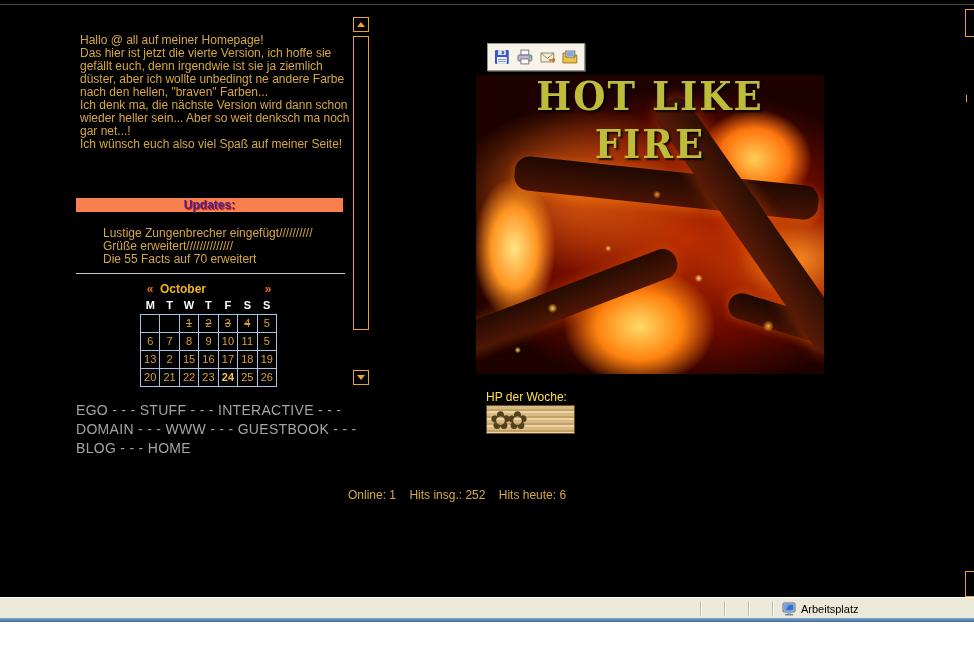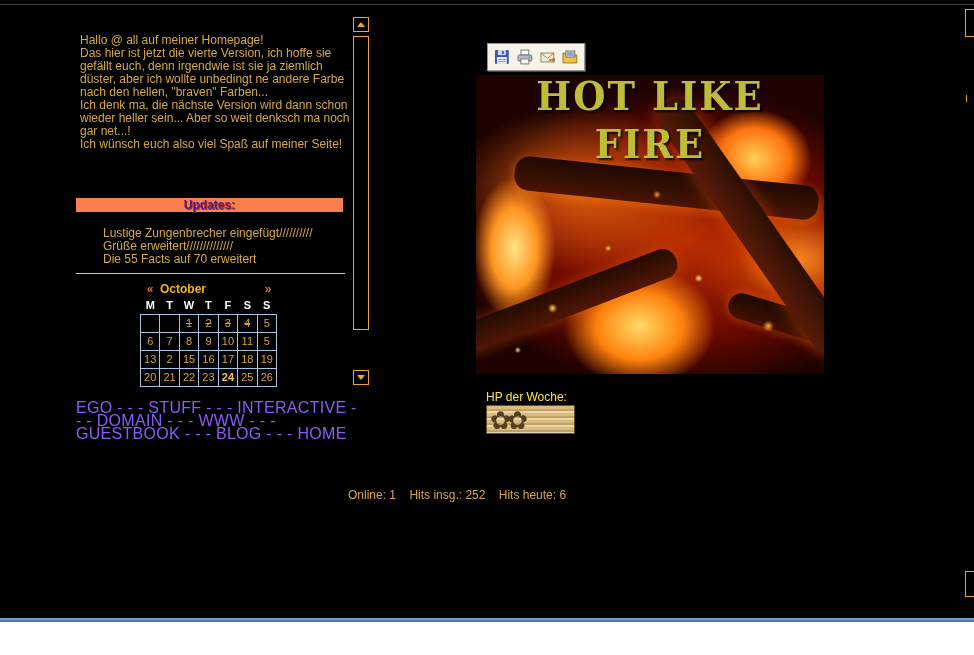--- a/index.html
+++ b/index.html
@@ -29,21 +29,21 @@
   .cal-month { flex:1; color:#f2b21d; }
   table.cal { border-collapse:collapse; width:137px; table-layout:fixed; }
   table.cal th { color:#ffffff; font-size:11px; font-weight:bold; height:17px; border:none; }
   table.cal td { border:1px solid #a6c4e2; height:18px; text-align:center;
                  color:#d6a233; font-size:11px; }
   table.cal td.struck { text-decoration:line-through; }
   table.cal td.today  { font-weight:bold; color:#f6c44e; }
 
   
   .nav { position:absolute; left:76px; top:401px; width:288px;
-         color:#8b5cf6; font-size:16px; line-height:13px; letter-spacing:.3px; }
+         color:#a3a3a3; font-size:14px; line-height:19px; letter-spacing:.3px; }
   .navlink { cursor:pointer; }
 
   
   .sb-btn { position:absolute; width:16px; height:15px; background:#000;
             border:1px solid #eda42c; display:flex; align-items:center; justify-content:center; }
   .sb-up   { left:353px; top:17px; }
   .sb-down { left:353px; top:370px; }
   .tri-up   { width:0; height:0; border-left:4px solid transparent; border-right:4px solid transparent;
               border-bottom:5px solid #eda42c; }
   .tri-down { width:0; height:0; border-left:4px solid transparent; border-right:4px solid transparent;
@@ -266,16 +266,32 @@
     <span class="flower">✿</span>
     <span class="flower">✿</span>
   </div>
 
   <div class="counters">
     <span>Online: 1</span>
     <span>Hits insg.: 252</span>
     <span>Hits heute: 6</span>
   </div>
 
+  <div class="statusbar">
+    <div class="sep" style="left:700px"></div>
+    <div class="sep" style="left:724px"></div>
+    <div class="sep" style="left:748px"></div>
+    <div class="sep" style="left:772px"></div>
+    <div class="zone">
+      <svg width="14" height="14" viewBox="0 0 14 14">
+        <rect x="1" y="1" width="12" height="9" rx="1" fill="#c9d6ea" stroke="#5a6a85" stroke-width="1"></rect>
+        <rect x="2.5" y="2.5" width="9" height="6" fill="#2f6fd0"></rect>
+        <path d="M3 3 L7 3 L4 8 L3 8 Z" fill="#6fa0e8"></path>
+        <rect x="5" y="10" width="4" height="2" fill="#9aa8c0"></rect>
+        <rect x="3" y="12" width="8" height="1.5" fill="#7a88a0"></rect>
+      </svg>
+      <span>Arbeitsplatz</span>
+    </div>
+  </div>
   <div class="bluebar"></div>
   <div class="whitebar"></div>
 
 </div>
 
 </body></html>

